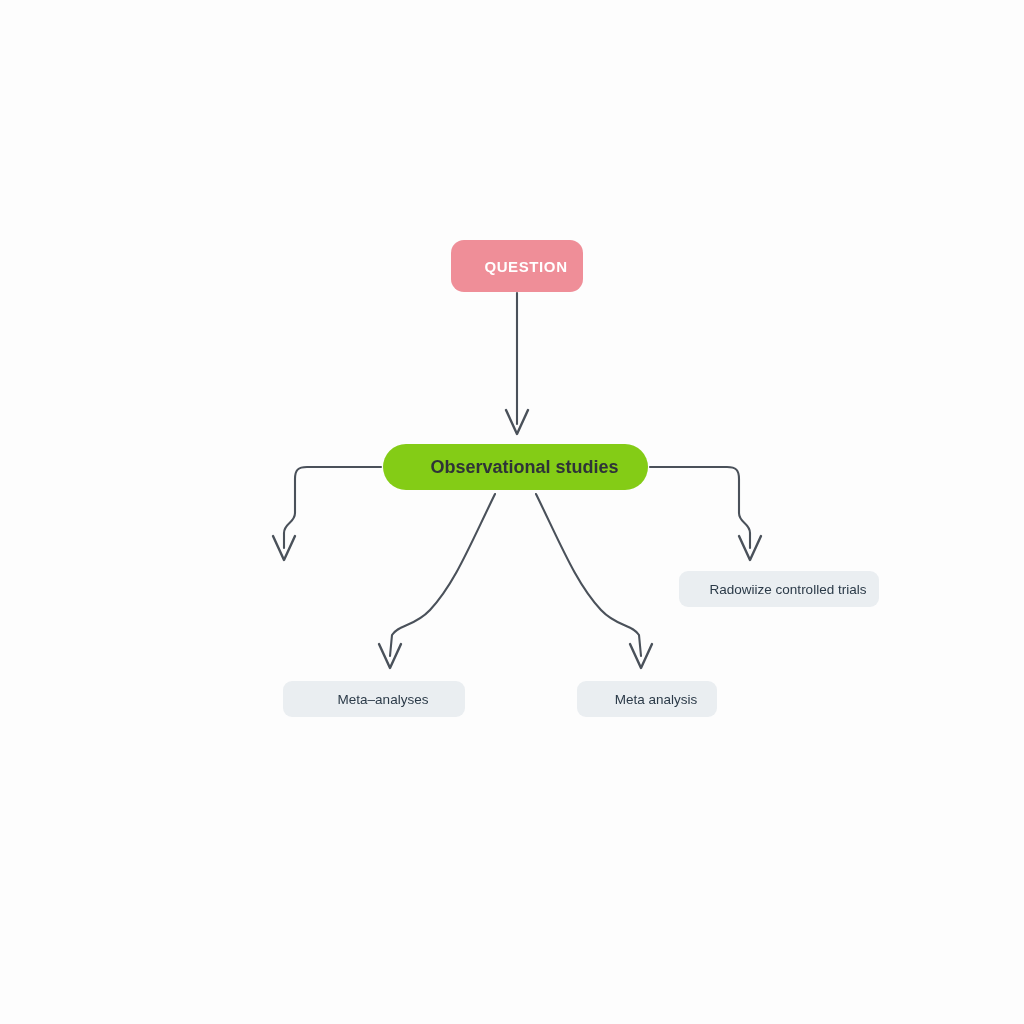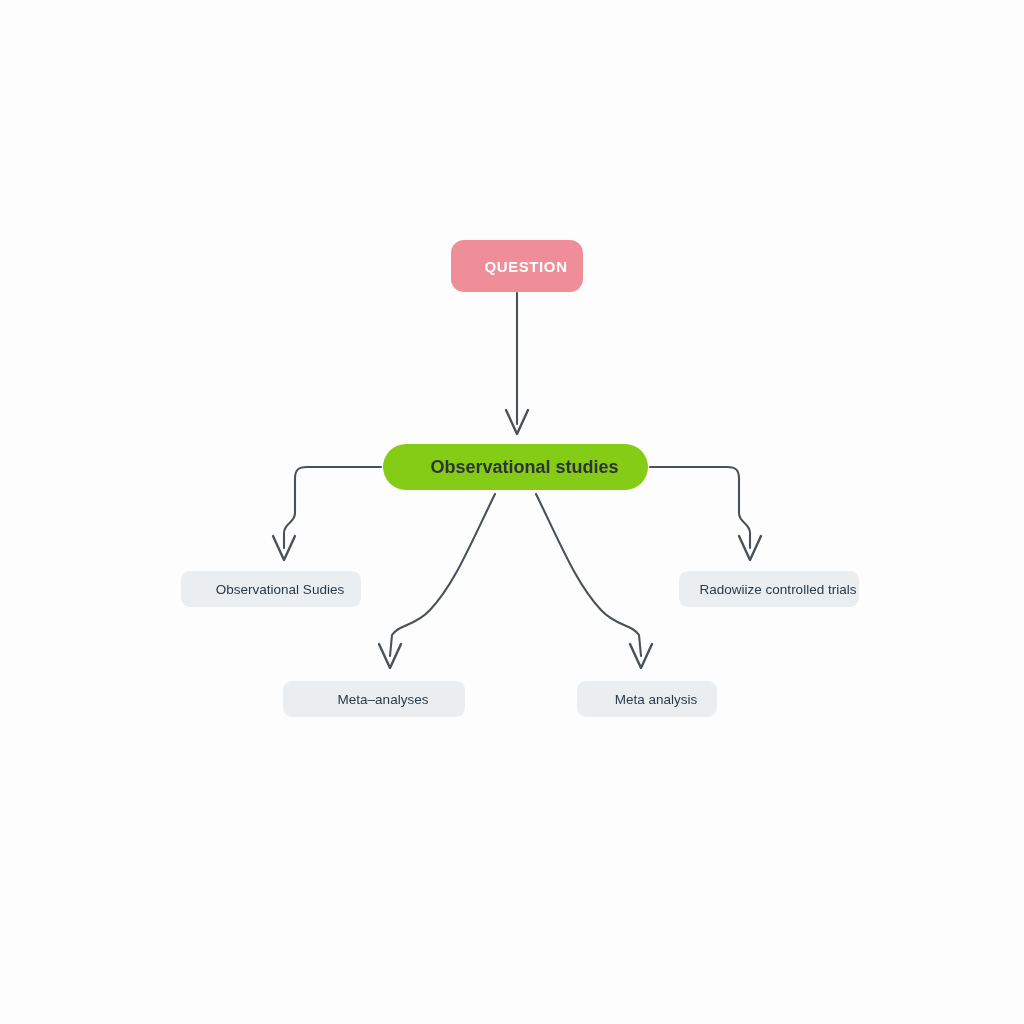--- a/index.html
+++ b/index.html
@@ -76,21 +76,21 @@
   .node-leaf {
     background: #eaeef1;
     border-radius: 9px;
     color: #2b3a48;
     font-size: 13.5px;
     font-weight: normal;
     height: 36px;
   }
 
   .leaf-left      { left: 181px; top: 571px; width: 180px; }
-  .leaf-right     { left: 679px; top: 571px; width: 180px; }
+  .leaf-right     { left: 679px; top: 571px; width: 200px; }
   .leaf-bottom-l  { left: 283px; top: 681px; width: 182px; }
   .leaf-bottom-r  { left: 577px; top: 681px; width: 140px; }
 
   .conn-path {
     fill: none;
     stroke: #4a515a;
     stroke-width: 2.1;
     stroke-linecap: round;
     stroke-linejoin: round;
   }
@@ -150,23 +150,20 @@
   </svg>
 
   <div class="node node-root">
     <span>QUESTION</span>
   </div>
 
   <div class="node node-central">
     <span>Observational studies</span>
   </div>
 
-  <div class="node node-leaf leaf-left">
-    <span>Observational Sudies</span>
-  </div>
 
   <div class="node node-leaf leaf-right">
     <span>Radowiize controlled trials</span>
   </div>
 
   <div class="node node-leaf leaf-bottom-l">
     <span>Meta–analyses</span>
   </div>
 
   <div class="node node-leaf leaf-bottom-r">

